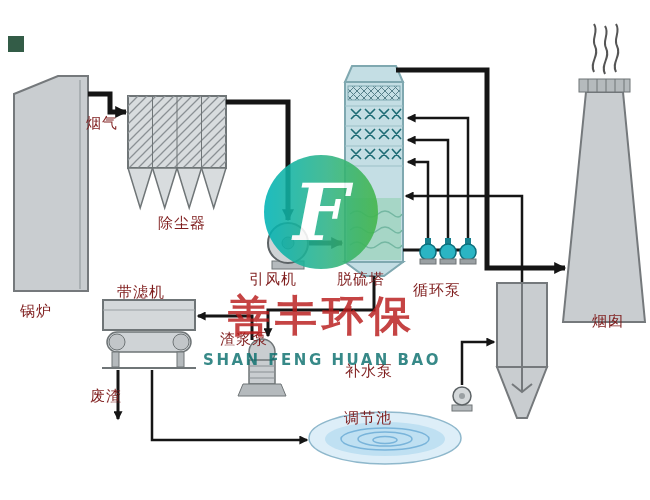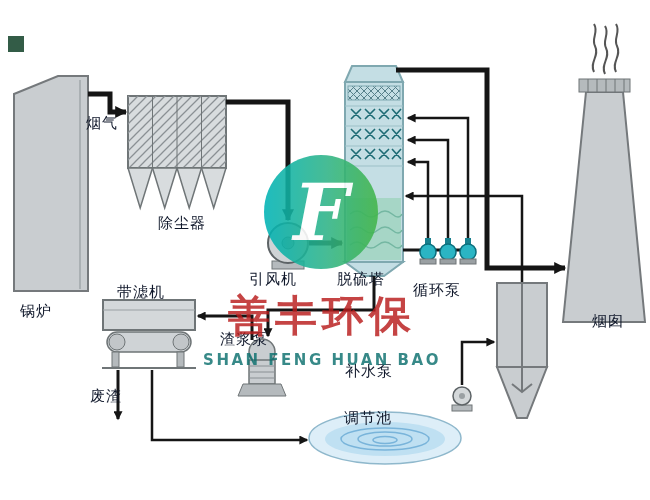--- a/index.html
+++ b/index.html
@@ -1,20 +1,20 @@
 <!DOCTYPE html>
 <html><head>
 <meta charset="utf-8">
 <style>
   html,body{margin:0;padding:0;background:#fff;}
   .stage{position:relative;width:650px;height:500px;background:#ffffff;overflow:hidden;
          font-family:"DejaVu Sans",sans-serif;}
   .stage svg{position:absolute;left:0;top:0;}
   #diagram{z-index:1;}
-  .lbl{position:absolute;z-index:3;font-size:15px;color:#0f172a;white-space:nowrap;letter-spacing:1px;}
+  .lbl{position:absolute;z-index:3;font-size:15px;color:#7f1d1d;white-space:nowrap;letter-spacing:1px;}
   #wm{z-index:5;pointer-events:none;opacity:.88;}
   .wm-cn{position:absolute;z-index:6;left:202px;top:288px;width:240px;text-align:center;
          font-size:42px;font-weight:bold;letter-spacing:5px;color:#b91c1c;opacity:.82;pointer-events:none;}
   .wm-en{position:absolute;z-index:6;left:196px;top:351px;width:252px;text-align:center;
          font-size:15px;font-weight:bold;letter-spacing:2.5px;color:#0c706e;opacity:.82;pointer-events:none;}
 </style>
 </head>
 <body>
 
 <div class="stage">

